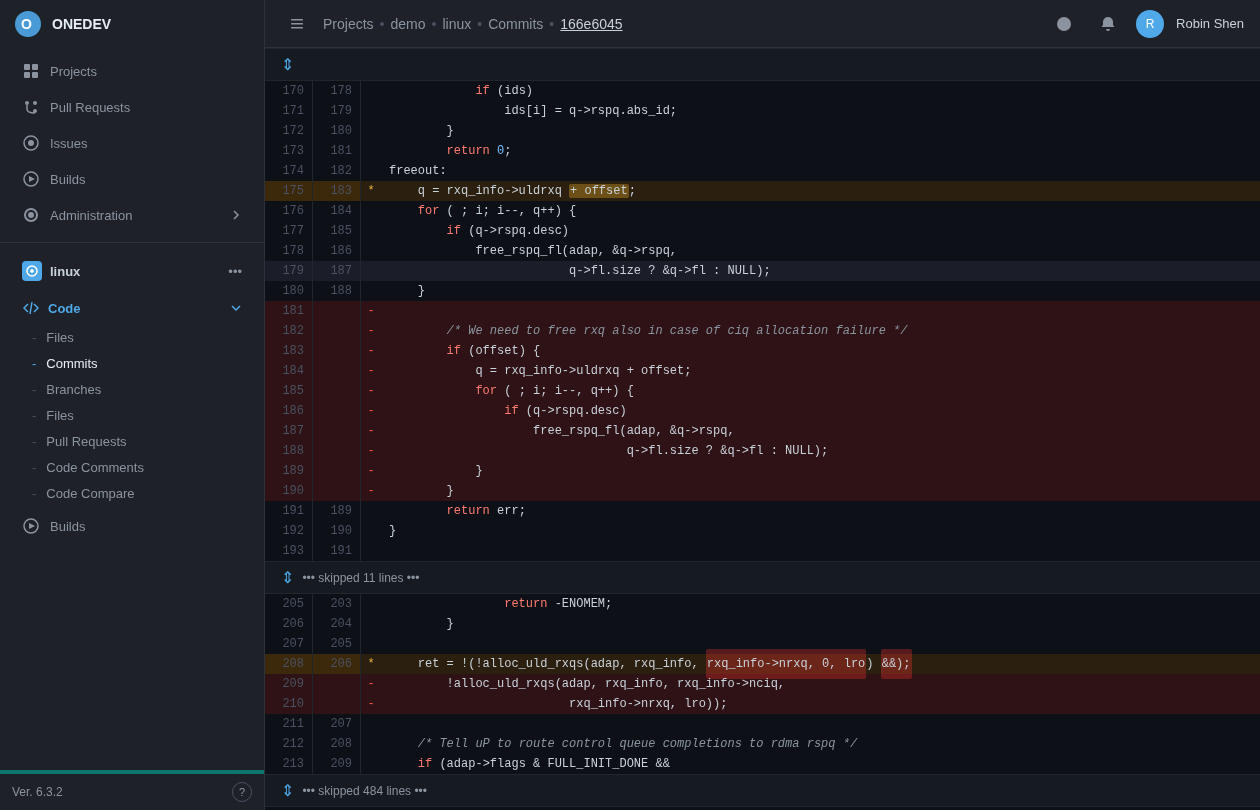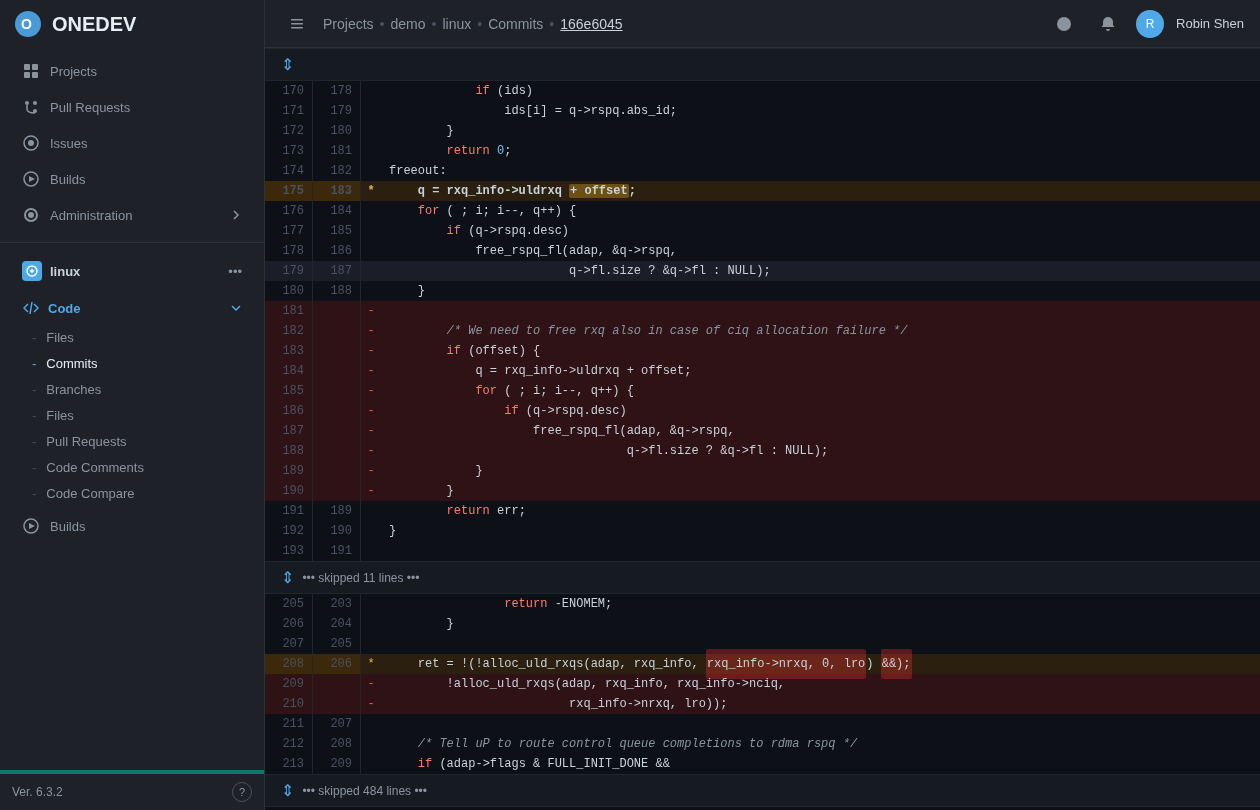--- a/index.html
+++ b/index.html
@@ -255,21 +255,21 @@
 <body>
 
 <div class="sidebar">
   <div style="padding: 8px 12px; display: flex; align-items: center; gap: 8px; margin-bottom: 4px;">
     <div class="onedev-logo">
       <svg width="28" height="28" viewBox="0 0 28 28" fill="none">
         <circle cx="14" cy="14" r="13" fill="#4fa8e8" opacity="0.9"></circle>
         <text x="7" y="19" font-size="14" fill="white" font-weight="bold">O</text>
       </svg>
     </div>
-    <span style="font-weight: 700; color: #e6edf3; font-size: 20px;">ONEDEV</span>
+    <span style="font-weight: 700; color: #e6edf3; font-size: 14px;">ONEDEV</span>
   </div>
 
   <div class="sidebar-top">
     <div class="sidebar-nav-item">
       <div class="sidebar-icon">
         <svg width="16" height="16" viewBox="0 0 16 16" fill="currentColor">
           <rect x="1" y="1" width="6" height="6" rx="1"></rect>
           <rect x="9" y="1" width="6" height="6" rx="1"></rect>
           <rect x="1" y="9" width="6" height="6" rx="1"></rect>
           <rect x="9" y="9" width="6" height="6" rx="1"></rect>
@@ -466,21 +466,21 @@
       <span class="diff-marker"></span>
       <span class="code-content">        <span class="kw">return</span> <span class="num">0</span>;</span>
     </div>
     <div class="diff-row">
       <span class="line-num">174</span>
       <span class="line-num">182</span>
       <span class="diff-marker"></span>
       <span class="code-content">freeout:</span>
     </div>
 
-    <div class="diff-row modified-old" style="background: rgba(100,60,0,0.35); font-weight: bold;">
+    <div class="diff-row modified-old" style="background: rgba(100,60,0,0.35);">
       <span class="line-num" style="background: rgba(100,60,0,0.3);">175</span>
       <span class="line-num" style="background: rgba(100,60,0,0.3);">183</span>
       <span class="diff-marker star">*</span>
       <span class="code-content">    q = rxq_info-&gt;uldrxq <span class="hl-yellow">+ offset</span>;</span>
     </div>
 
     <div class="diff-row">
       <span class="line-num">176</span>
       <span class="line-num">184</span>
       <span class="diff-marker"></span>

